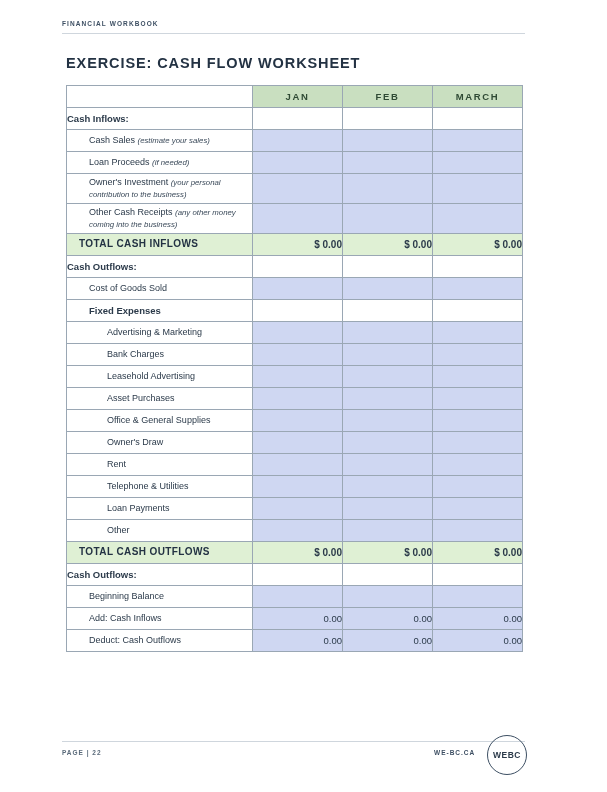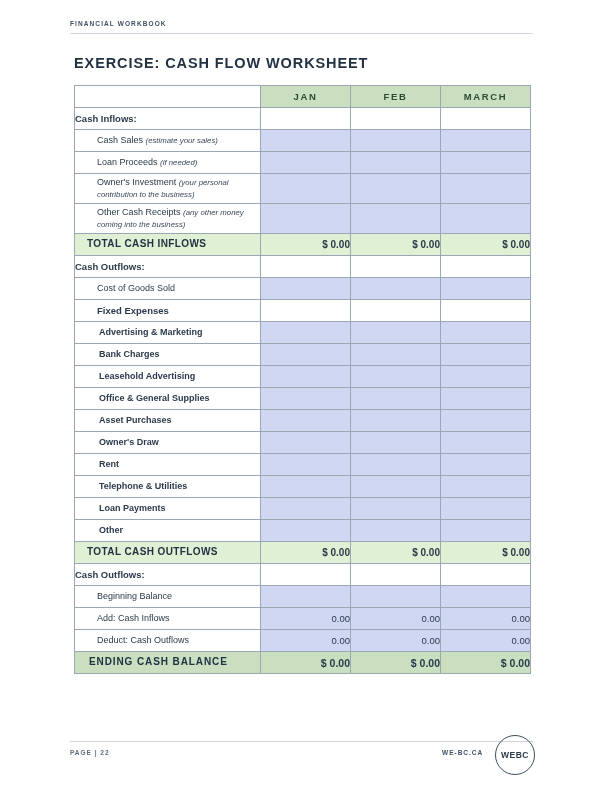--- a/index.html
+++ b/index.html
@@ -10,21 +10,21 @@
     width: 607px;
     height: 792px;
     background: #ffffff;
     font-family: "Liberation Sans", sans-serif;
     color: #2b3a4a;
     position: relative;
     overflow: hidden;
   }
   .page {
     position: absolute;
-    left: 8px; top: 0;
+    left: 0; top: 0;
     width: 541px;
     height: 792px;
     box-sizing: border-box;
   }
   .header-label {
     position: absolute;
     left: 62px;
     top: 20px;
     font-size: 6.5px;
     letter-spacing: 1.1px;
@@ -75,21 +75,21 @@
   }
   .hdr.blank { background: #ffffff; border-left-color:#9aa7b4; }
   .lbl {
     font-size: 9px;
     color: #2b3a4a;
     padding: 5px 6px 5px 12px;
     line-height: 1.25;
     background: #ffffff;
   }
   .lbl.indent1 { padding-left: 22px; }
-  .lbl.indent2 { padding-left: 24px; font-weight: bold; }
+  .lbl.indent2 { padding-left: 40px; }
   .lbl.bold { font-weight: bold; font-size: 9.5px; padding-left: 12px; }
   .lbl.sect { font-weight: bold; font-size: 9.5px; }
   .lbl .note {
     font-style: italic;
     font-size: 7.8px;
     color: #3b4a5a;
   }
   .cell-blue {
     background: #cfd7f2;
     height: 22px;
@@ -266,27 +266,27 @@
           <td class="amt cell-blue"></td>
           <td class="amt cell-blue"></td>
         </tr>
         <tr>
           <td class="lbl indent2">Leasehold Advertising</td>
           <td class="amt cell-blue"></td>
           <td class="amt cell-blue"></td>
           <td class="amt cell-blue"></td>
         </tr>
         <tr>
+          <td class="lbl indent2">Asset Purchases</td>
+          <td class="amt cell-blue"></td>
+          <td class="amt cell-blue"></td>
+          <td class="amt cell-blue"></td>
+        </tr>
+        <tr>
           <td class="lbl indent2">Office &amp; General Supplies</td>
-          <td class="amt cell-blue"></td>
-          <td class="amt cell-blue"></td>
-          <td class="amt cell-blue"></td>
-        </tr>
-        <tr>
-          <td class="lbl indent2">Asset Purchases</td>
           <td class="amt cell-blue"></td>
           <td class="amt cell-blue"></td>
           <td class="amt cell-blue"></td>
         </tr>
         <tr>
           <td class="lbl indent2">Owner's Draw</td>
           <td class="amt cell-blue"></td>
           <td class="amt cell-blue"></td>
           <td class="amt cell-blue"></td>
         </tr>
@@ -336,26 +336,20 @@
           <td class="lbl indent1">Add: Cash Inflows</td>
           <td class="amt cell-blue">0.00</td>
           <td class="amt cell-blue">0.00</td>
           <td class="amt cell-blue">0.00</td>
         </tr>
         <tr>
           <td class="lbl indent1">Deduct: Cash Outflows</td>
           <td class="amt cell-blue">0.00</td>
           <td class="amt cell-blue">0.00</td>
           <td class="amt cell-blue">0.00</td>
-        </tr>
-        <tr class="row-ending">
-          <td class="lbl bold">ENDING CASH BALANCE</td>
-          <td class="amt cell-green bold">$ 0.00</td>
-          <td class="amt cell-green bold">$ 0.00</td>
-          <td class="amt cell-green bold">$ 0.00</td>
         </tr>
       </tbody>
   </table>
 
   <div class="footer-rule"></div>
   <div class="page-num">PAGE | 22</div>
   <div class="site">WE-BC.CA</div>
   <div class="logo">
     <span>WE</span>
     <span>BC</span>

